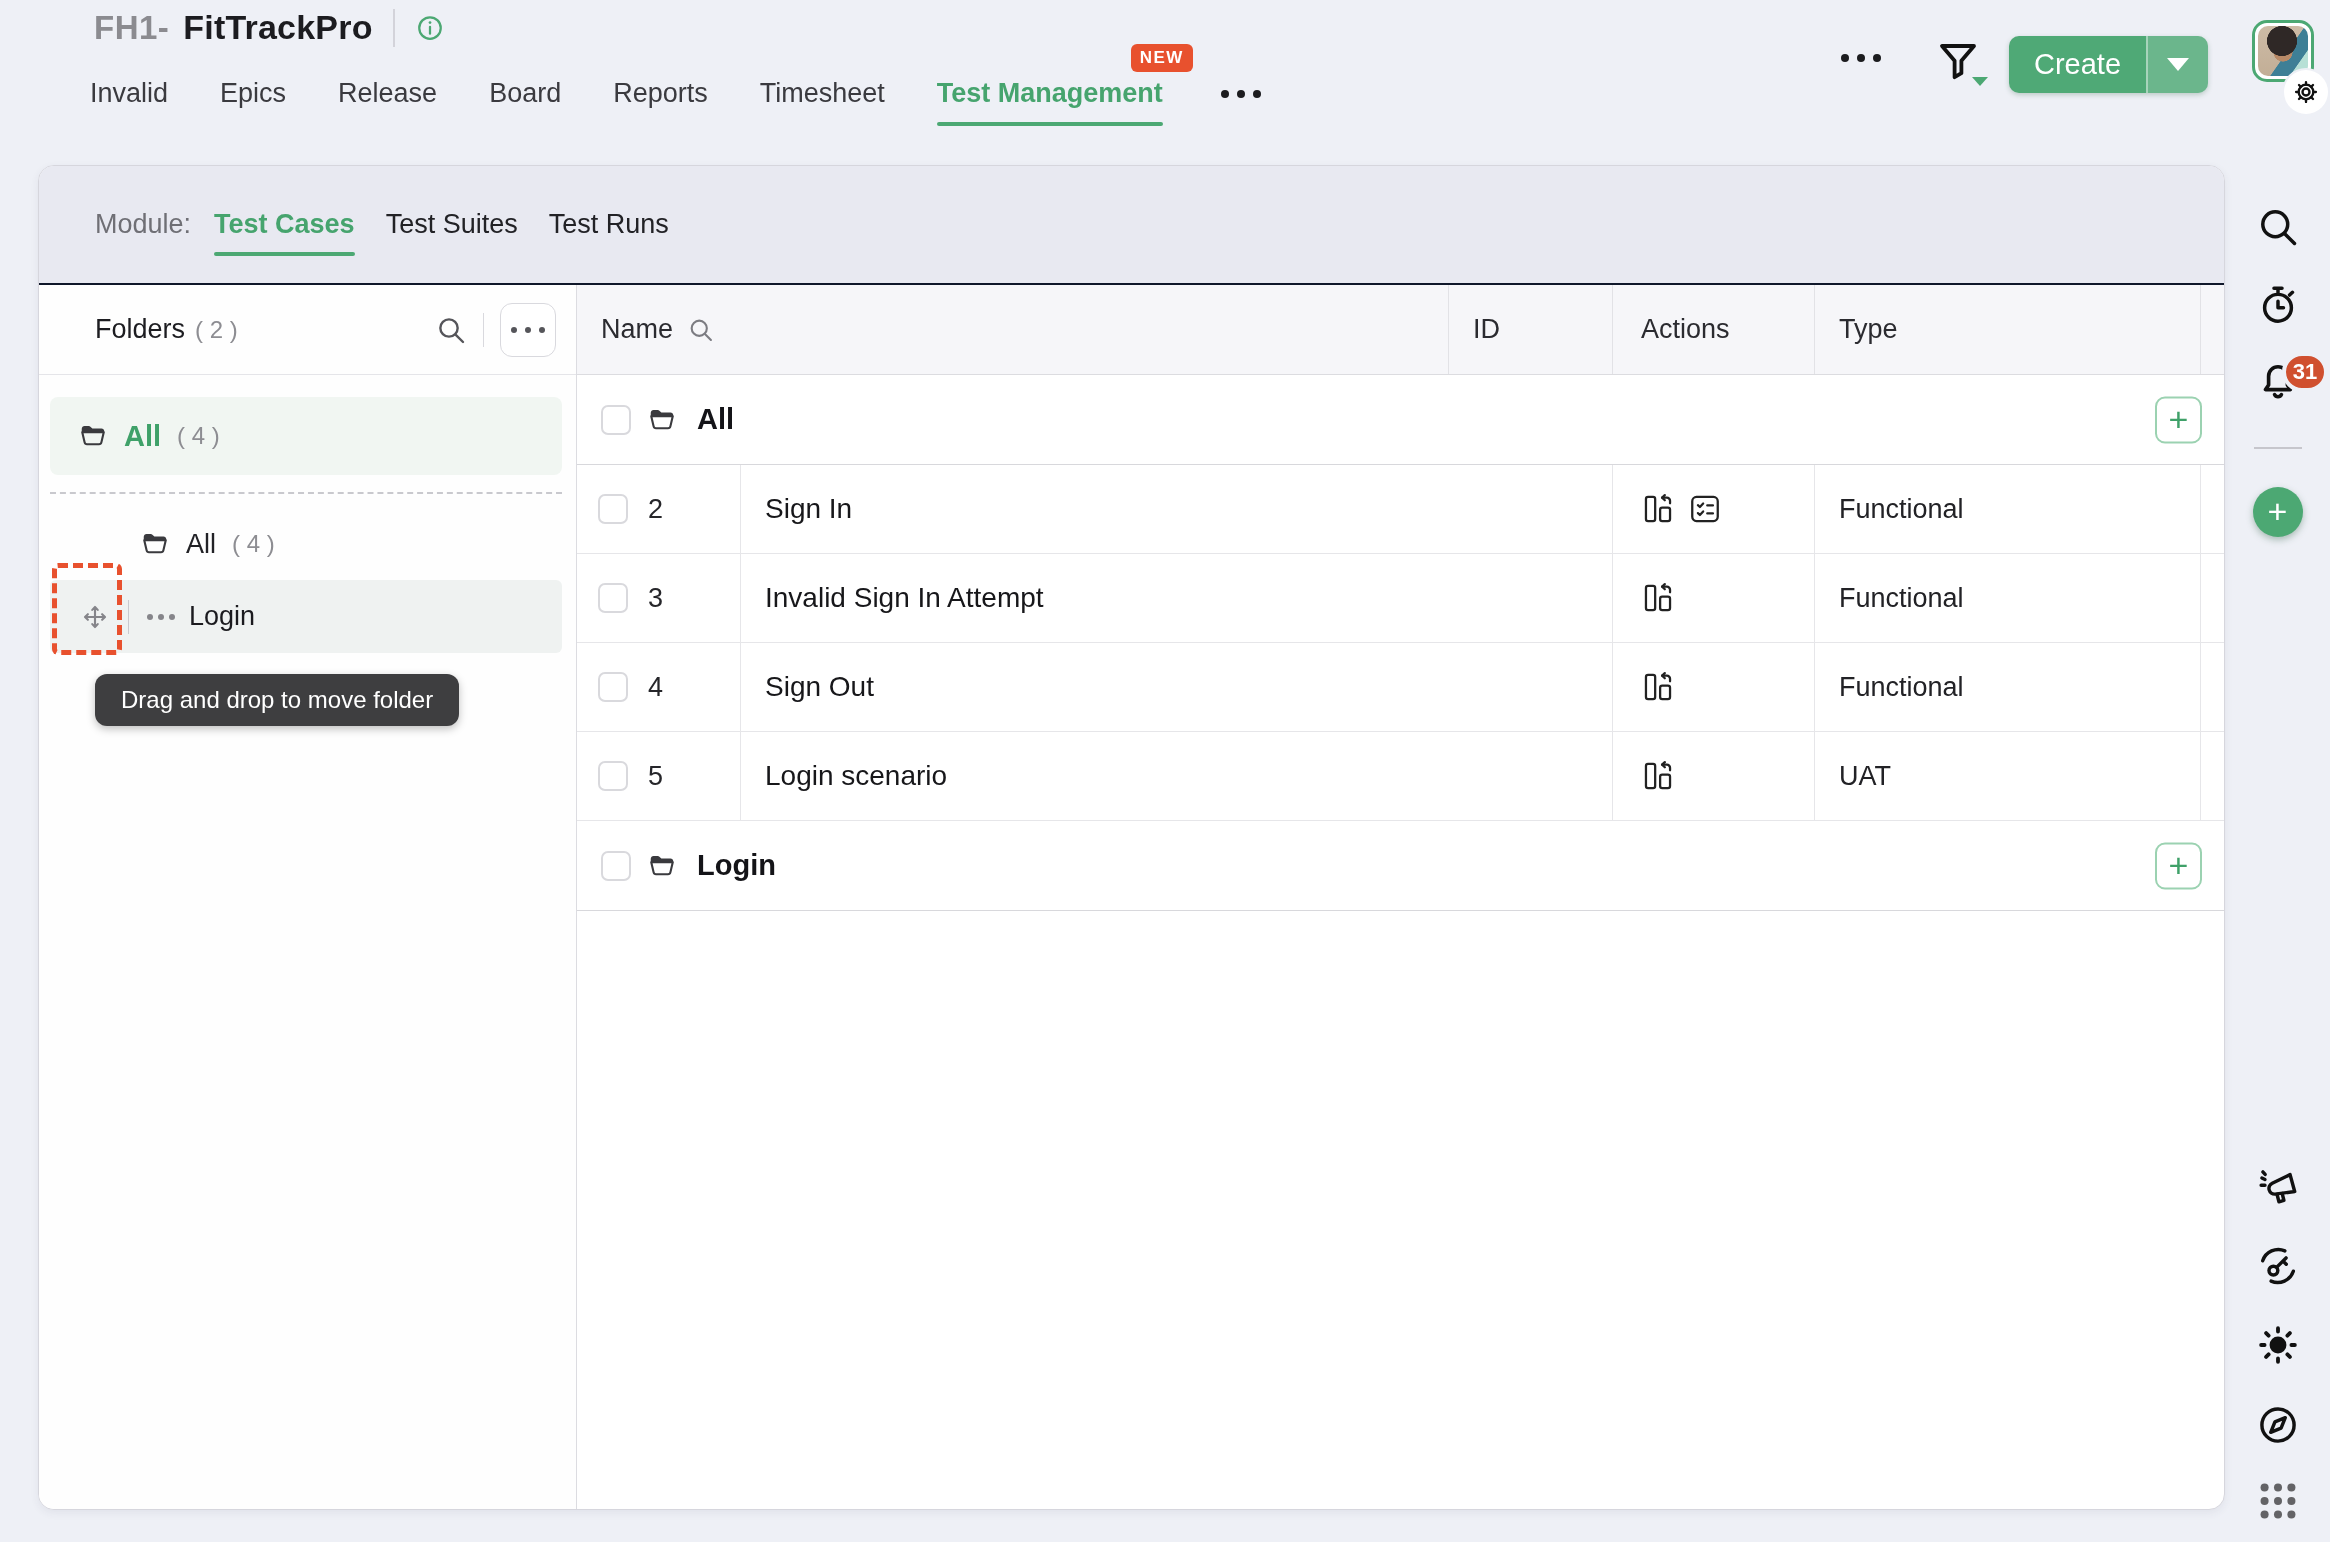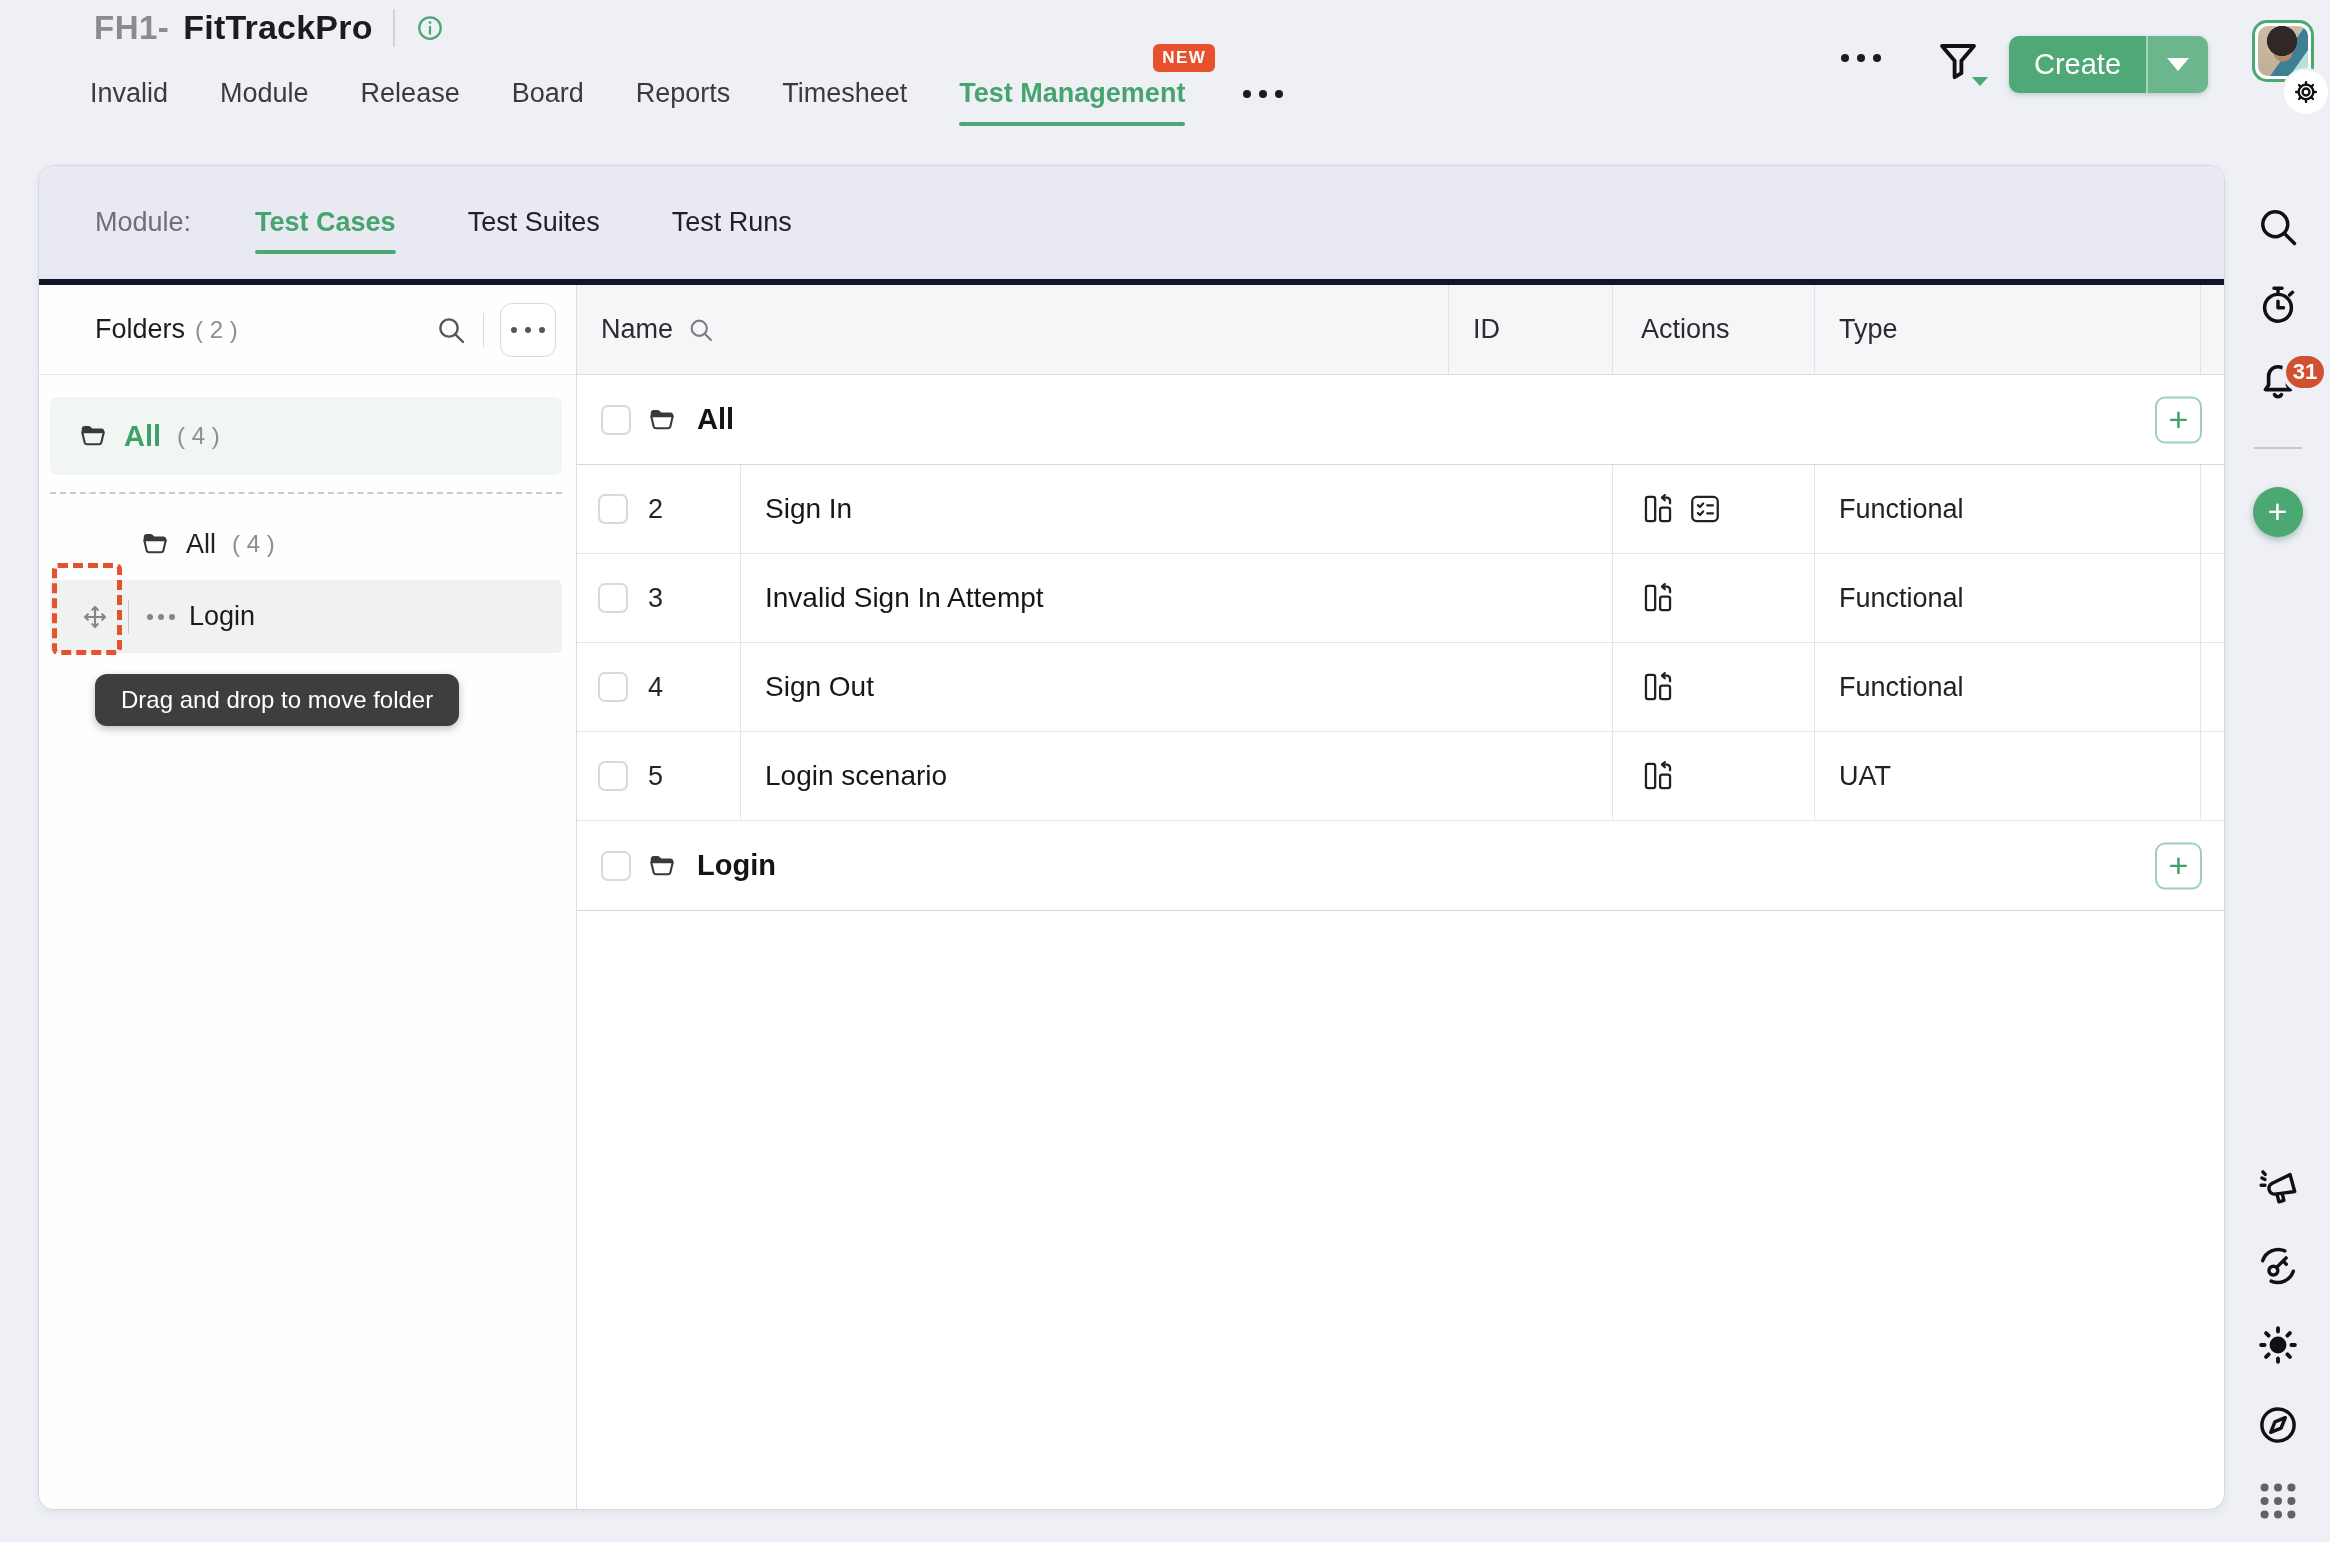--- a/index.html
+++ b/index.html
@@ -35,22 +35,22 @@
     background:
       radial-gradient(circle at 48% 30%, #2f2826 0 34%, transparent 35%),
       radial-gradient(circle at 50% 52%, #b98a67 0 26%, transparent 27%),
       linear-gradient(125deg, transparent 55%, #3e7f96 56% 78%, #b7e0d6 79%),
       linear-gradient(#cdbba6,#c2ae96);}
   .gear-badge{position:absolute;left:2284px;top:70px;width:44px;height:44px;border-radius:50%;background:#fff;
     display:flex;align-items:center;justify-content:center;box-shadow:0 0 0 2px #eef0f6;}
   
   .card{position:absolute;left:38px;top:165px;width:2187px;height:1345px;background:#fff;border:1px solid #d6d6dd;
     border-radius:16px;box-sizing:border-box;box-shadow:0 3px 8px rgba(60,60,80,.07);display:flex;flex-direction:column;}
-  .modulebar{height:119px;background:#e8e9f1;border-bottom:6px solid #0f172a;border-radius:15px 15px 0 0;
-    display:flex;align-items:center;padding-left:56px;gap:64px;box-sizing:border-box;}
+  .modulebar{height:119px;background:#e8e9f1;border-bottom:2px solid #0f172a;border-radius:15px 15px 0 0;
+    display:flex;align-items:center;padding-left:56px;gap:23px;box-sizing:border-box;}
   .module-label{font-size:27px;color:#6f6f75;}
   .mod-tab{font-size:27px;color:#222226;position:relative;cursor:pointer;margin-right:8px;}
   .mod-tab.active{color:#46a46e;font-weight:bold;}
   .mod-tab.active::after{content:"";position:absolute;left:0;right:0;bottom:-16px;height:4px;background:#4CA873;border-radius:2px;}
   .panes{flex:1;display:flex;min-height:0;position:relative;}
   
   .folders-pane{width:538px;border-right:1px solid #dcdce1;box-sizing:border-box;position:relative;background:#fefefe;border-radius:0 0 0 15px;}
   .folders-head{height:90px;border-bottom:1px solid #e5e5e9;display:flex;align-items:center;padding:0 20px 0 56px;box-sizing:border-box;}
   .folders-title{font-size:27px;color:#1d1d21;}
   .folders-count{font-size:24px;color:#8d8d92;margin-left:10px;}
@@ -116,21 +116,21 @@
           <circle cx="12" cy="12" r="8.6"></circle>
           <path d="M12 11v5.5" stroke-linecap="round"></path>
         </g>
         <circle cx="12" cy="7.6" r="1.1" fill="#4CA873"></circle>
       </svg>
   </span>
 </div>
 
 <div class="nav-row">
   <span class="nav-item">Invalid</span>
-  <span class="nav-item">Module</span>
+  <span class="nav-item">Epics</span>
   <span class="nav-item">Release</span>
   <span class="nav-item">Board</span>
   <span class="nav-item">Reports</span>
   <span class="nav-item">Timesheet</span>
   <span class="nav-item active">
     <span>Test Management</span>
     <span class="new-badge">NEW</span>
   </span>
   <span class="nav-more dots">
       <i></i>

